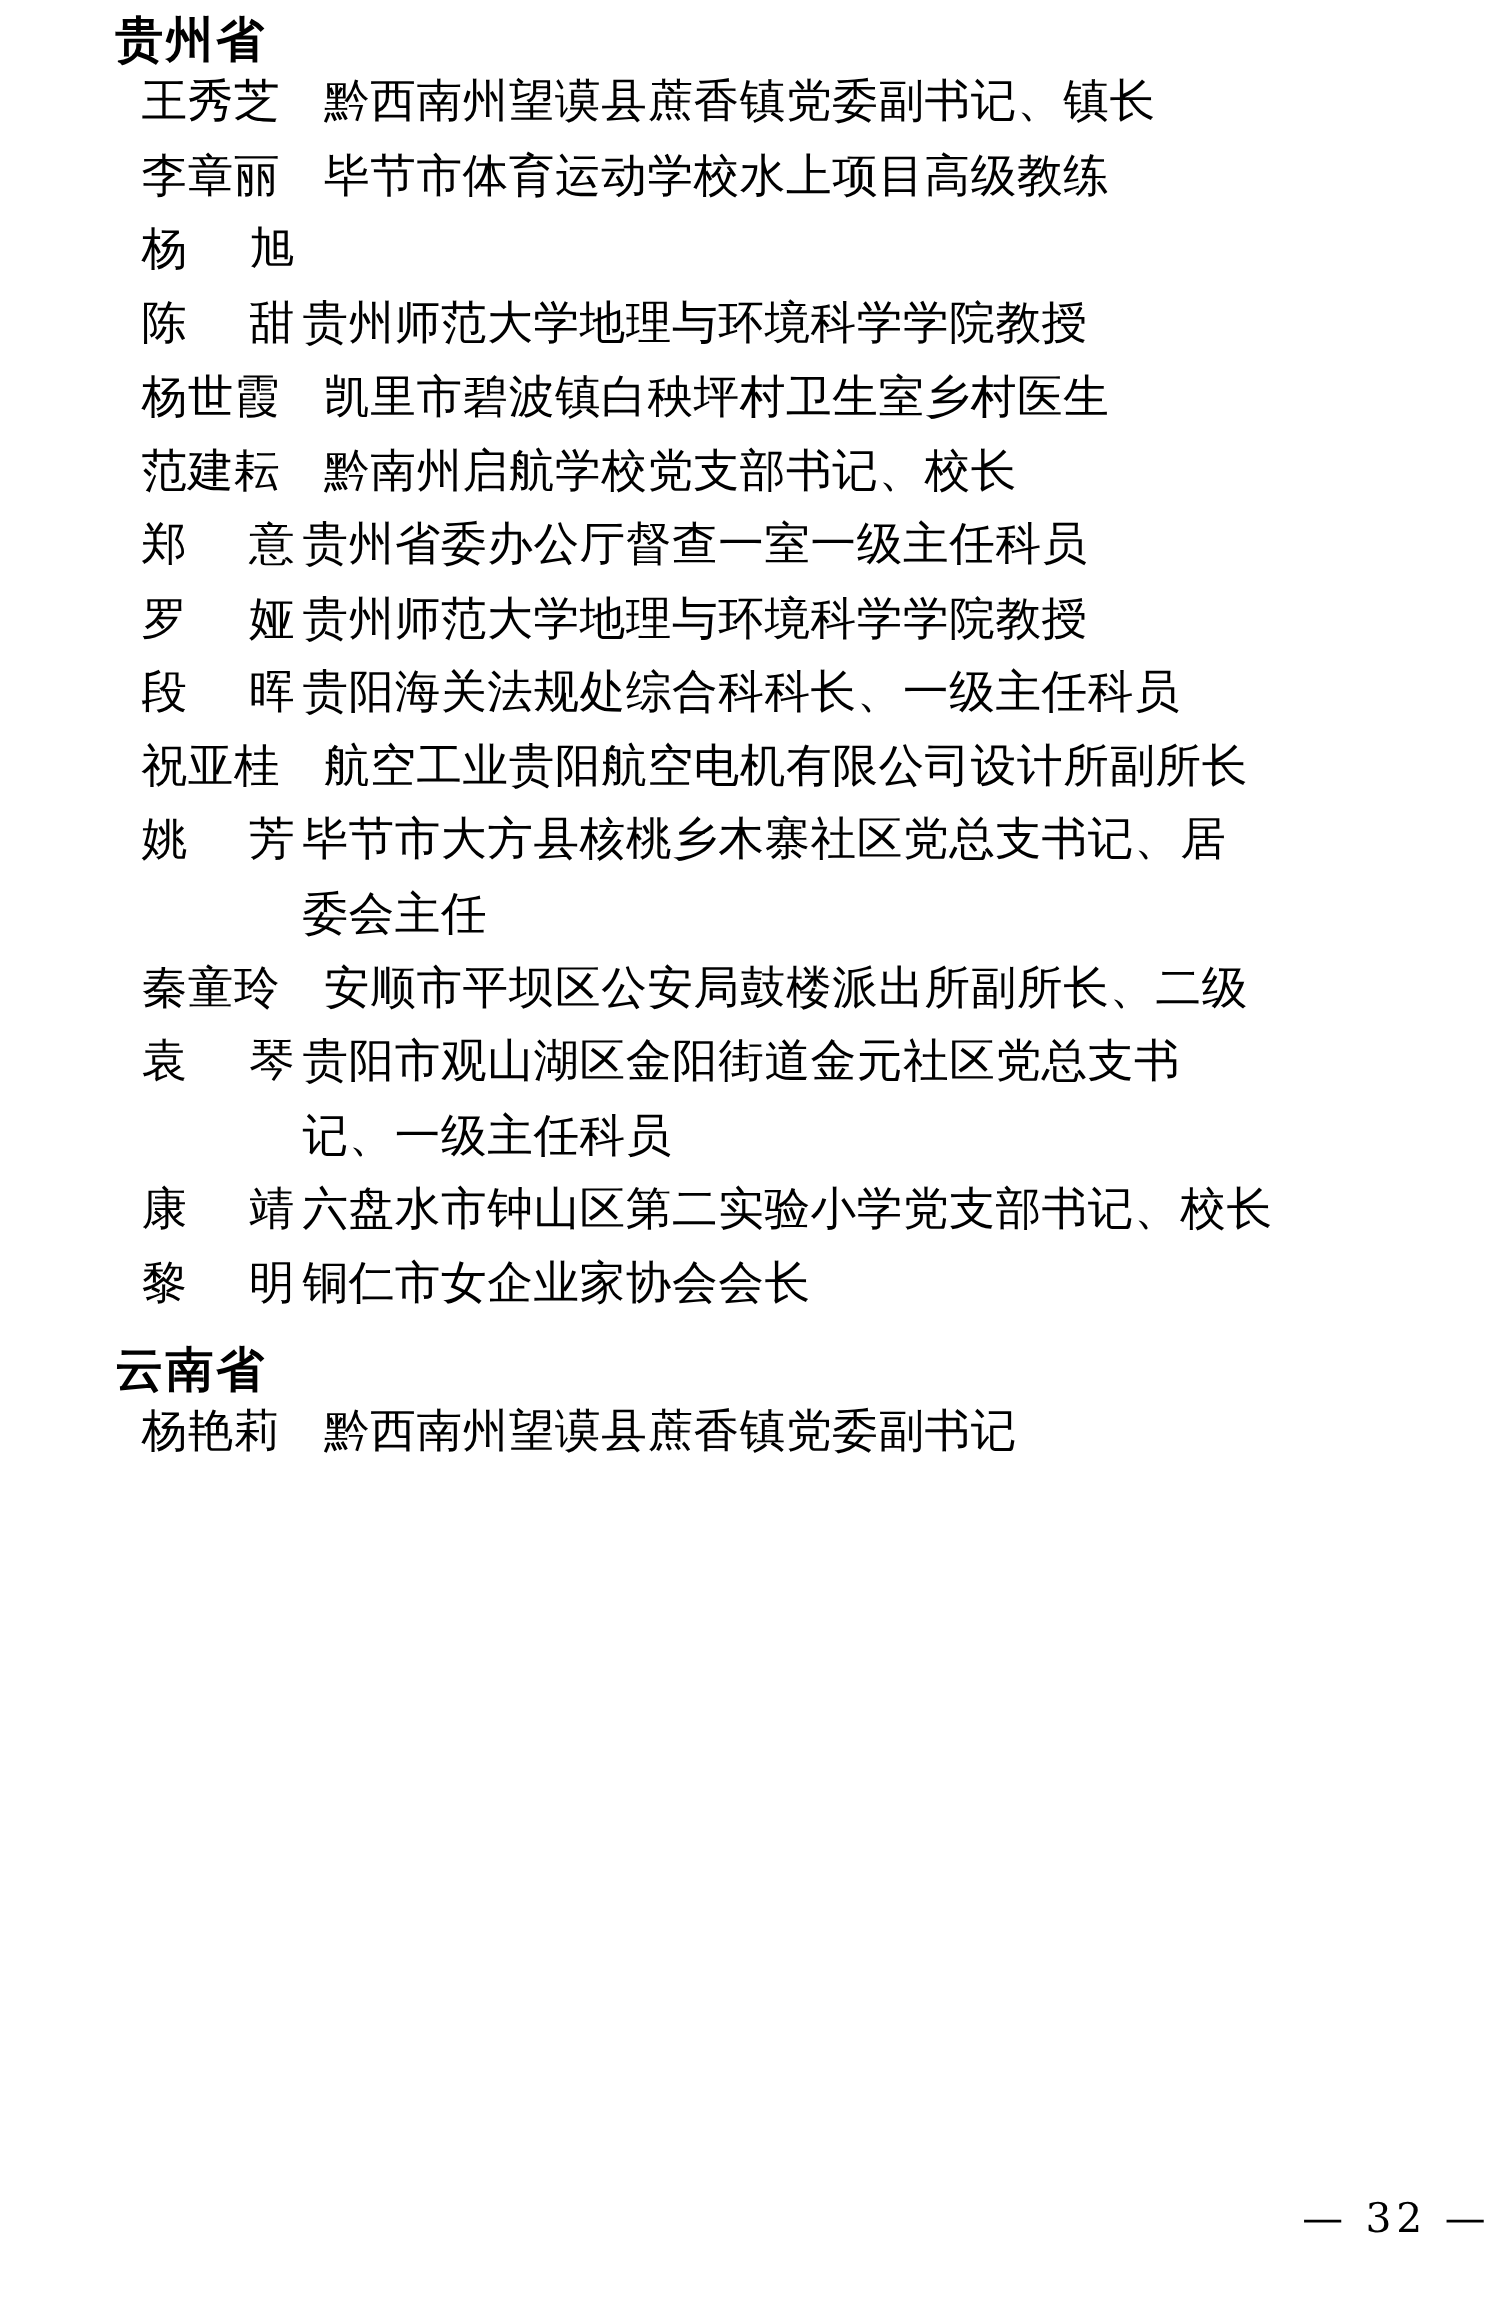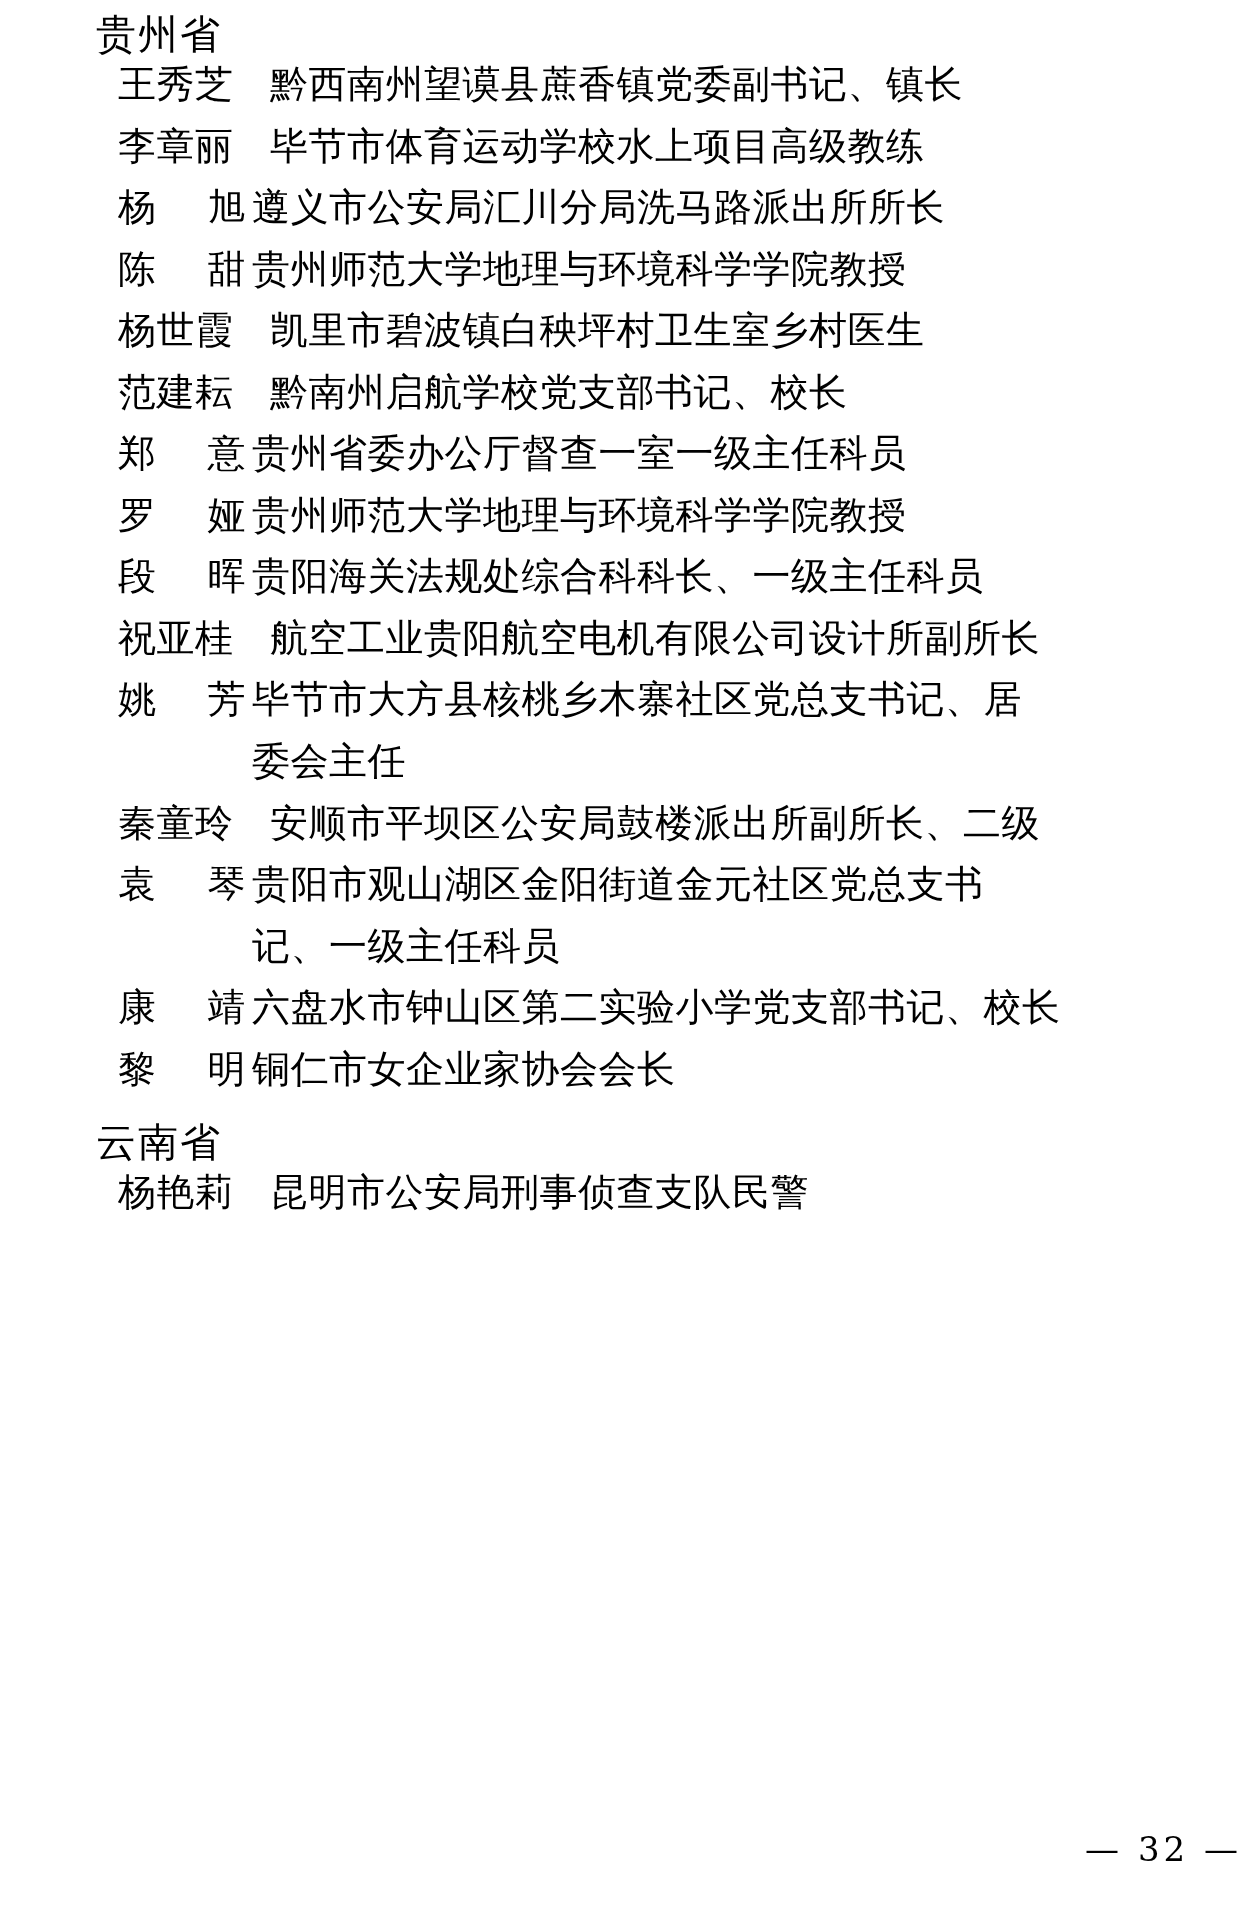--- a/index.html
+++ b/index.html
@@ -17,21 +17,21 @@
   }
   .page {
     position: relative;
     width: 1242px;
     height: 1921px;
     box-sizing: border-box;
     padding: 0 96px;
   }
   .section-heading {
     font-family: "DejaVu Sans", "Liberation Sans", sans-serif;
-    font-weight: normal;
+    font-weight: bold;
     font-size: 40px;
     letter-spacing: 2px;
     line-height: 1.0;
     margin: 0;
     padding: 0;
   }
   .section-heading.first {
     padding-top: 14px;
   }
   .section-heading.later {
@@ -102,23 +102,20 @@
       <span class="name">李章丽</span>
       <span class="title">
         <span>毕节市体育运动学校水上项目高级教练</span>
       </span>
     </li>
     <li class="entry">
       <span class="name spread2">
           <span>杨</span>
           <span>旭</span>
         </span>
-      <span class="title">
-        <span>遵义市公安局汇川分局洗马路派出所所长</span>
-      </span>
     </li>
     <li class="entry">
       <span class="name spread2">
           <span>陈</span>
           <span>甜</span>
         </span>
       <span class="title">
         <span>贵州师范大学地理与环境科学学院教授</span>
       </span>
     </li>
@@ -212,20 +209,20 @@
       </span>
     </li>
   </ul>
 
   <h2 class="section-heading later">云南省</h2>
 
   <ul class="entries">
     <li class="entry">
       <span class="name">杨艳莉</span>
       <span class="title">
-        <span>昆明市公安局刑事侦查支队民警</span>
+        <span>黔西南州望谟县蔗香镇党委副书记</span>
       </span>
     </li>
   </ul>
 
   <div class="page-number">— 32 —</div>
 
 </div>
 
 </body></html>

